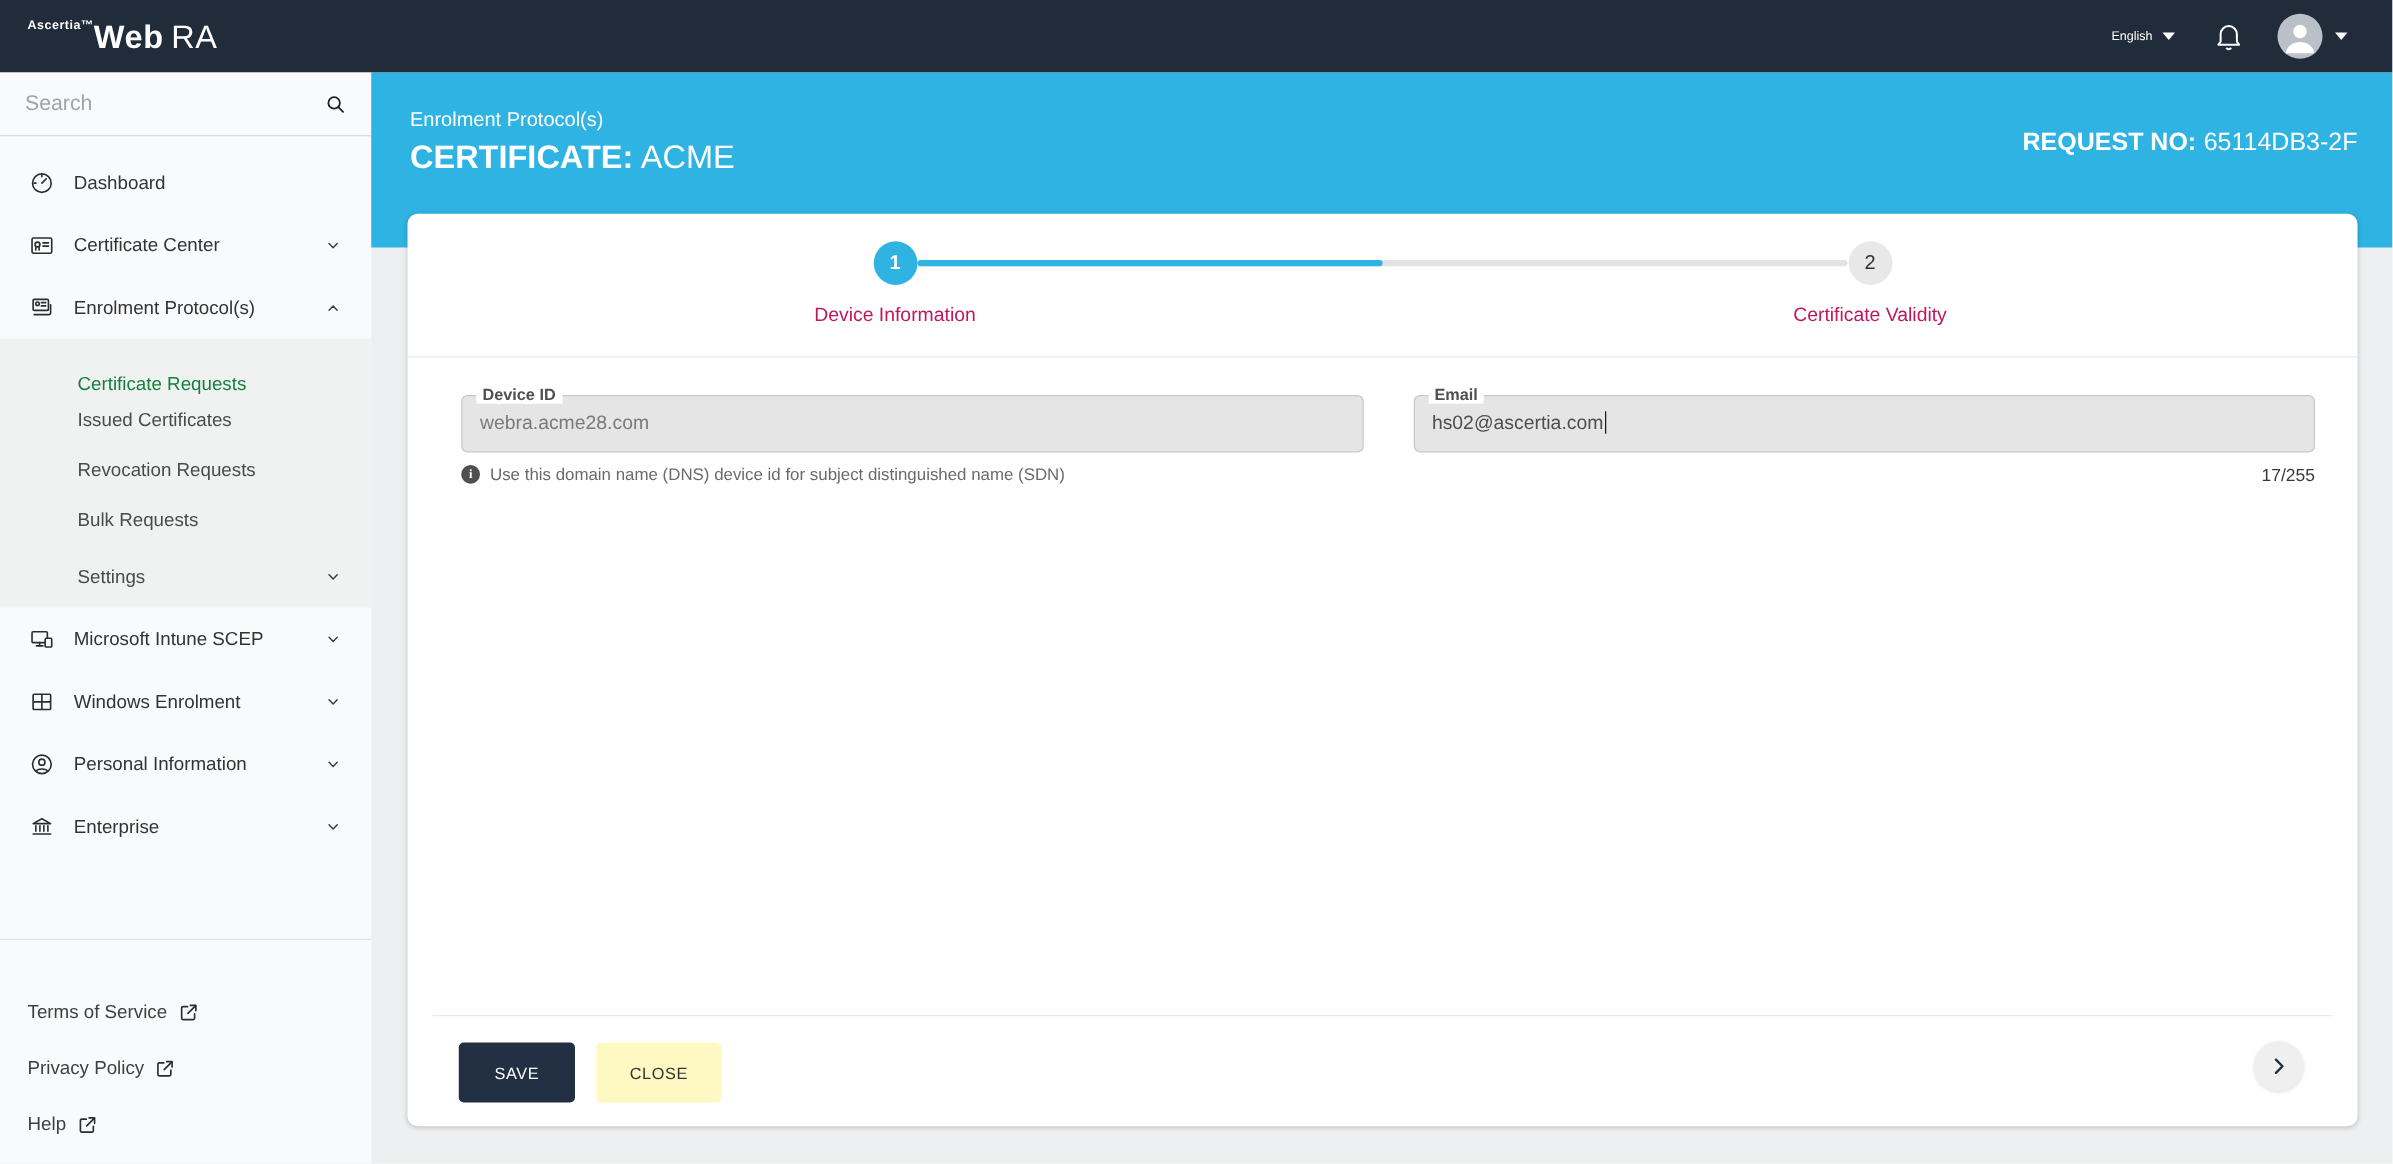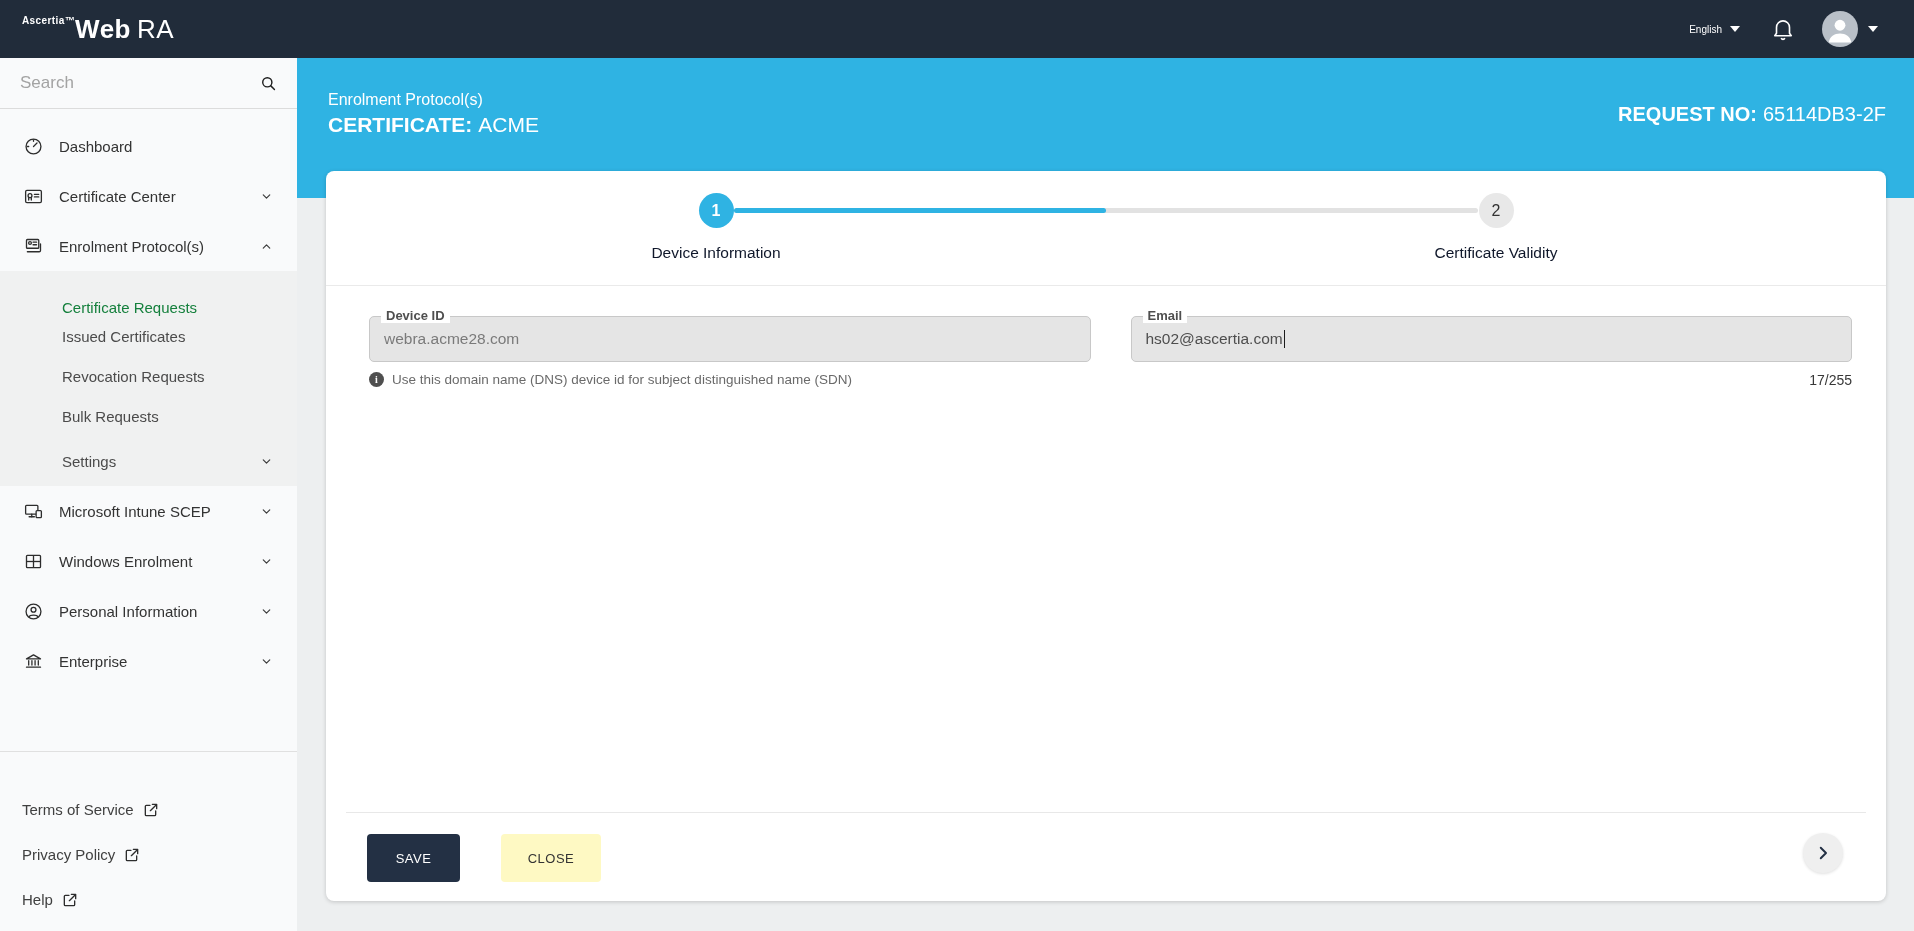--- a/index.html
+++ b/index.html
@@ -77,21 +77,21 @@
   .foot-link .ext { margin-left: 9px; display: flex; color: #2d2d2d; }
 
   
   .main { flex: 1; position: relative; }
   .page-header {
     height: 140px; background: #2fb3e3; color: #fff;
     display: flex; align-items: center; justify-content: space-between;
     padding: 0 28px 28px 31px;
   }
   .ph-breadcrumb { font-size: 16px; font-weight: 400; margin-bottom: 4px; }
-  .ph-title { font-size: 21px; }
+  .ph-title { font-size: 26px; }
   .ph-title .t-label { font-weight: 700; }
   .ph-title .t-value { font-weight: 400; margin-left: 6px; }
   .ph-request { font-size: 20px; }
   .ph-request .r-label { font-weight: 700; }
   .ph-request .r-value { font-weight: 400; margin-left: 6px; }
 
   
   .card {
     position: relative; margin: -27px 28px 0 29px; height: 730px;
     background: #fff; border-radius: 8px; box-shadow: 0 1px 4px rgba(0,0,0,.18);
@@ -104,21 +104,21 @@
   }
   .step-track-fill { height: 100%; background: #2fb3e3; border-radius: 3px; width: 50%; }
   .steps { display: flex; position: relative; }
   .step { width: 50%; display: flex; flex-direction: column; align-items: center; }
   .step-circle {
     width: 35px; height: 35px; border-radius: 50%; display: flex; align-items: center;
     justify-content: center; font-size: 16px; z-index: 1; cursor: pointer;
     background: #e8e8e8; color: #333;
   }
   .step.active .step-circle { background: #2fb3e3; color: #fff; font-weight: 700; }
-  .step-label { margin-top: 16px; font-size: 15.5px; color: #0f172a; }
+  .step-label { margin-top: 16px; font-size: 15.5px; color: #be185d; }
   .stepper-divider { border: none; border-top: 1px solid #eaeaea; margin-top: 23px; }
 
   
   .form-row { display: flex; gap: 40px; padding: 30px 34px 0 43px; }
   .form-col { flex: 1; }
   .field {
     position: relative; height: 46px; border: 1px solid #c8c8c8; border-radius: 5px;
     background: #e5e5e5; cursor: text;
   }
   .field-label {
@@ -135,21 +135,21 @@
     font-size: 10px; font-weight: 700; display: inline-flex; align-items: center; justify-content: center;
     margin-right: 8px; font-family: "Liberation Serif", serif; flex: none;
   }
   .counter-row { text-align: right; margin-top: 10px; font-size: 14px; color: #383838; }
 
   
   .card-bottom-divider {
     position: absolute; left: 20px; right: 20px; bottom: 88px;
     border: none; border-top: 1px solid #e8e8e8;
   }
-  .actions { position: absolute; left: 41px; bottom: 19px; display: flex; gap: 24px; }
+  .actions { position: absolute; left: 41px; bottom: 19px; display: flex; }
   .btn {
     height: 48px; border: none; border-radius: 4px; font-family: "Liberation Sans", sans-serif;
     font-size: 13px; letter-spacing: .5px; cursor: pointer;
   }
   .btn-save { width: 93px; background: #233044; color: #fff; }
   .btn-close { width: 100px; background: #fef9c3; color: #333; margin-left: 17px; }
   .next-btn {
     position: absolute; right: 43px; bottom: 28px; width: 40px; height: 40px;
     border-radius: 50%; border: none; background: #efefef; cursor: pointer;
     display: flex; align-items: center; justify-content: center; box-shadow: 0 1px 3px rgba(0,0,0,.12);

